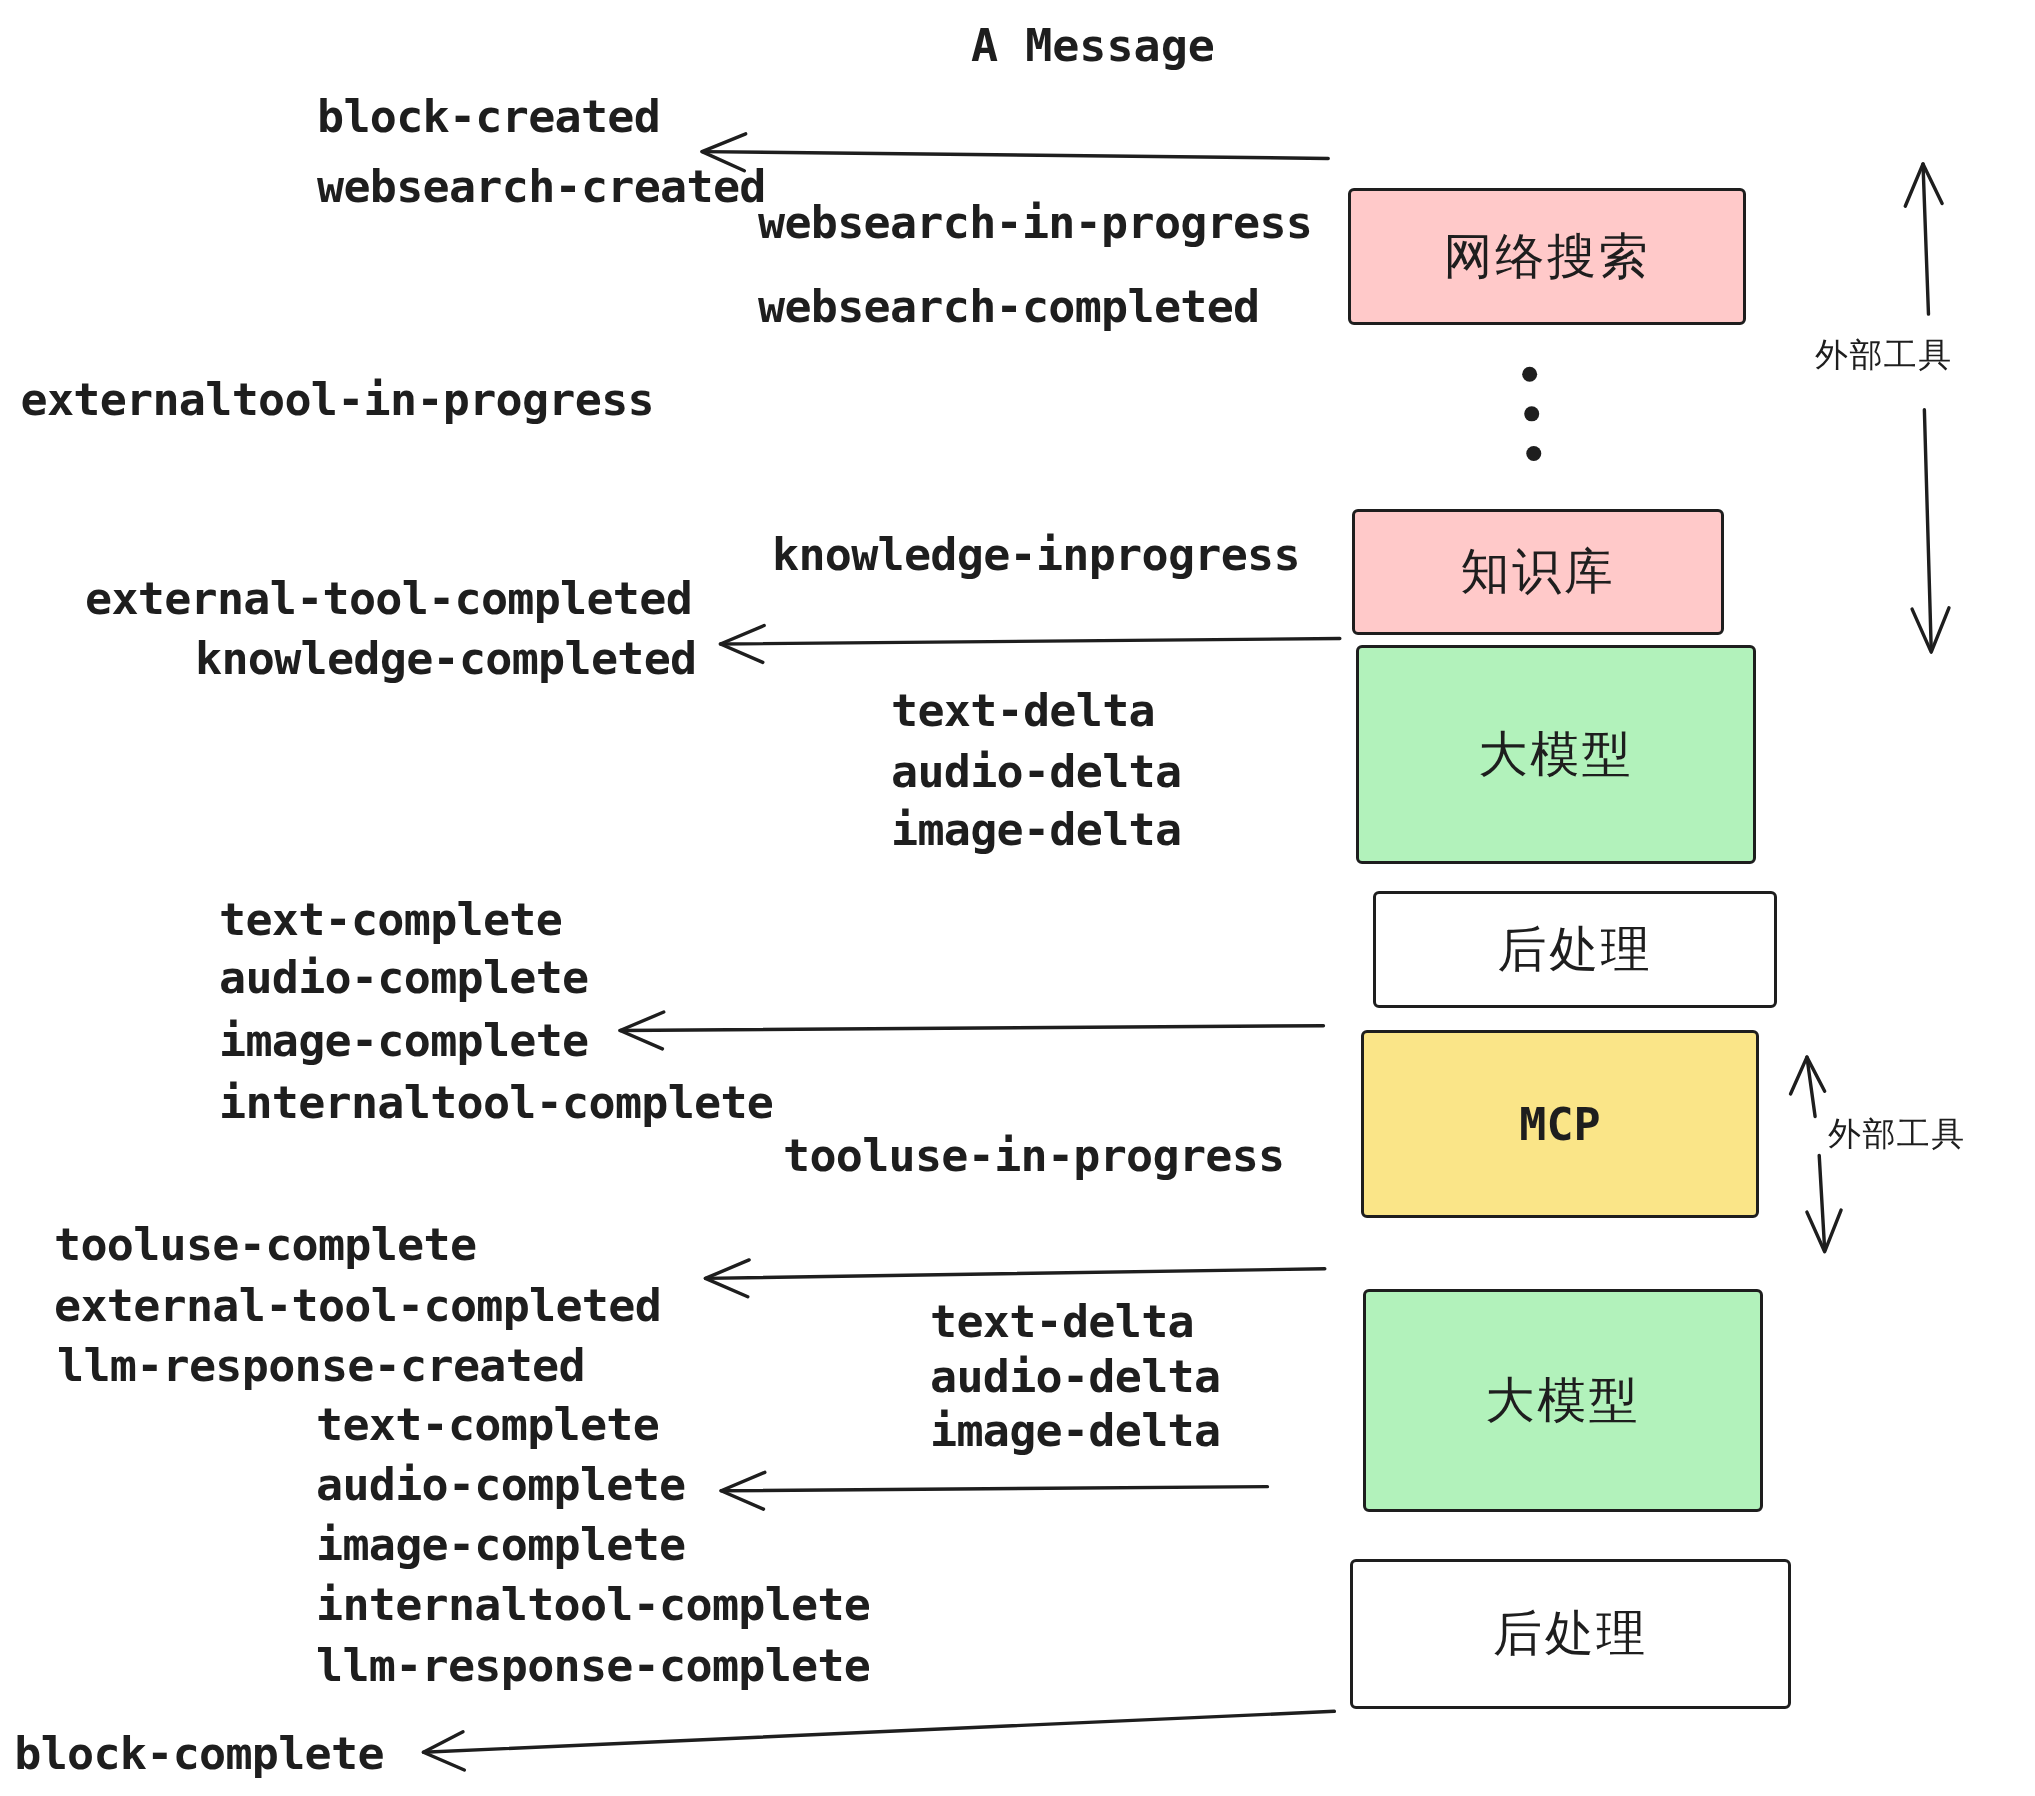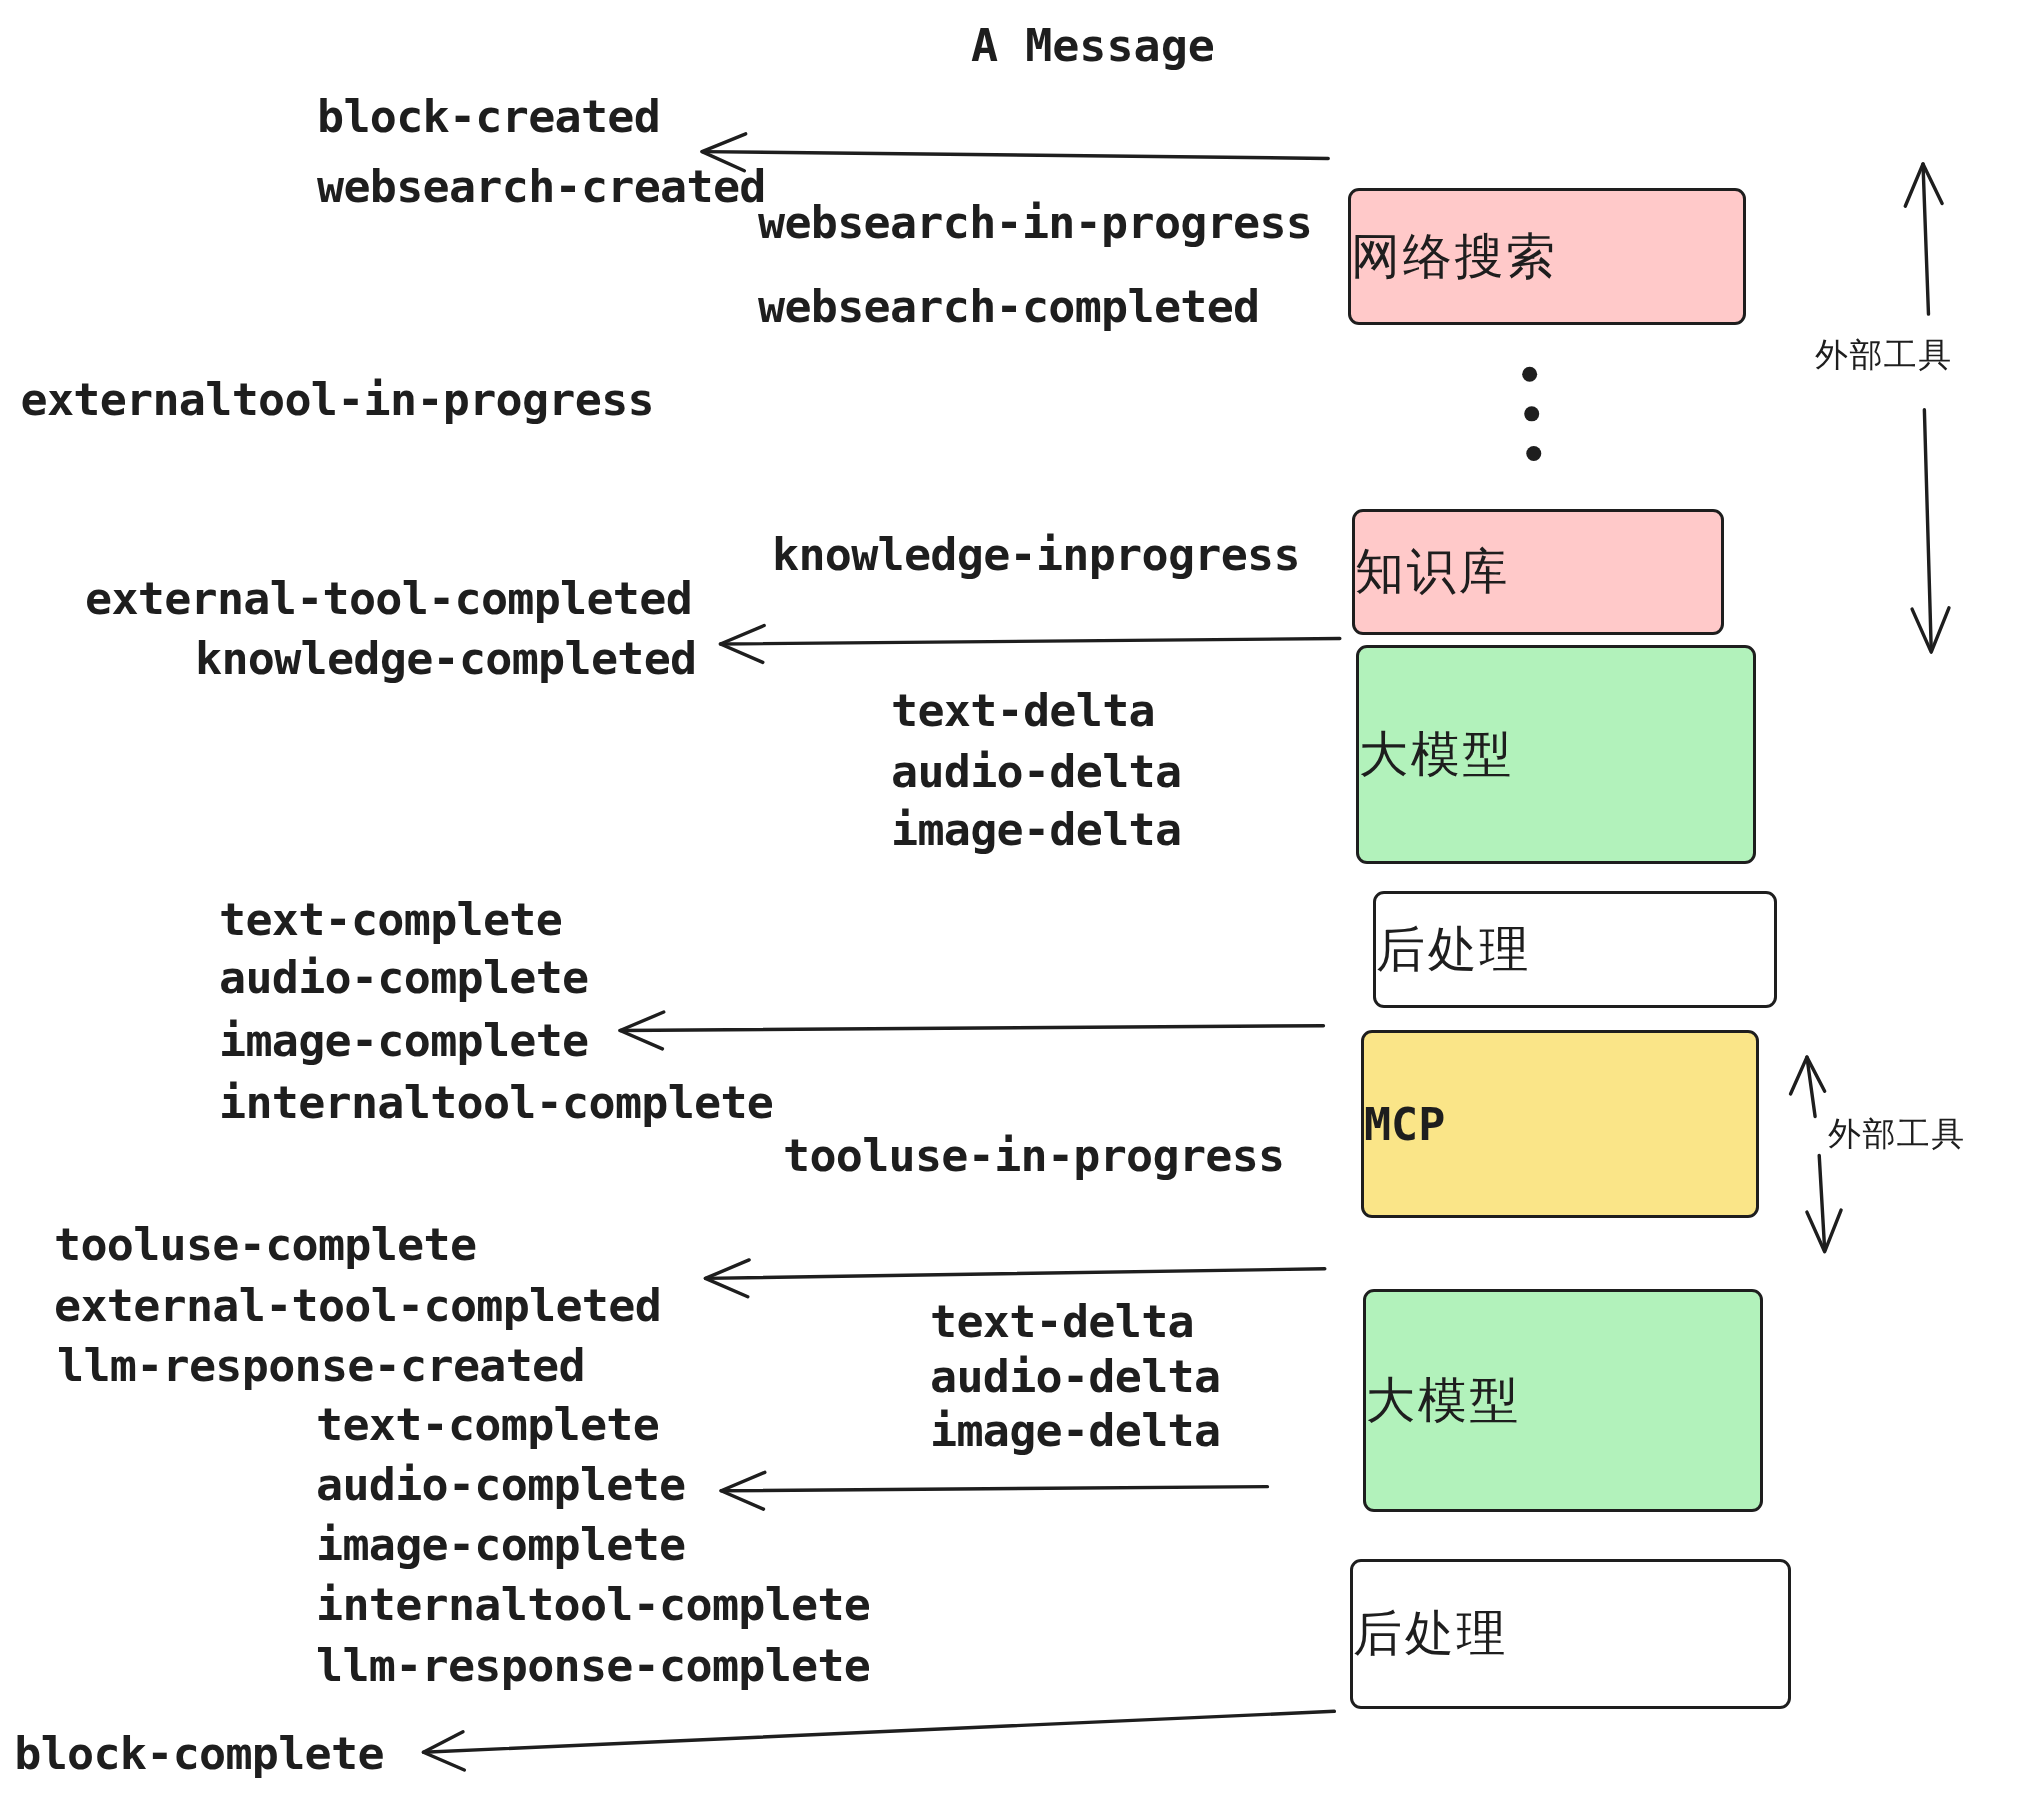--- a/index.html
+++ b/index.html
@@ -17,23 +17,24 @@
     letter-spacing: -0.7px;
   }
   .title {
     position: absolute;
     font: bold 45px/1.1 "DejaVu Sans Mono", "Liberation Mono", monospace;
     white-space: nowrap;
   }
   .box {
     position: absolute;
     border: 3.4px solid currentColor;
-    border-radius: 11px;
+    border-radius: 6px;
     display: flex;
     align-items: center;
+    justify-content: center;
     box-sizing: border-box;
   }
   .box .cjk {
     font-family: "Liberation Sans", sans-serif;
     font-size: 49px;
     font-weight: 500;
     letter-spacing: 2.7px;
   }
   .box .latin {
     font: bold 45px/1 "DejaVu Sans Mono", "Liberation Mono", monospace;

